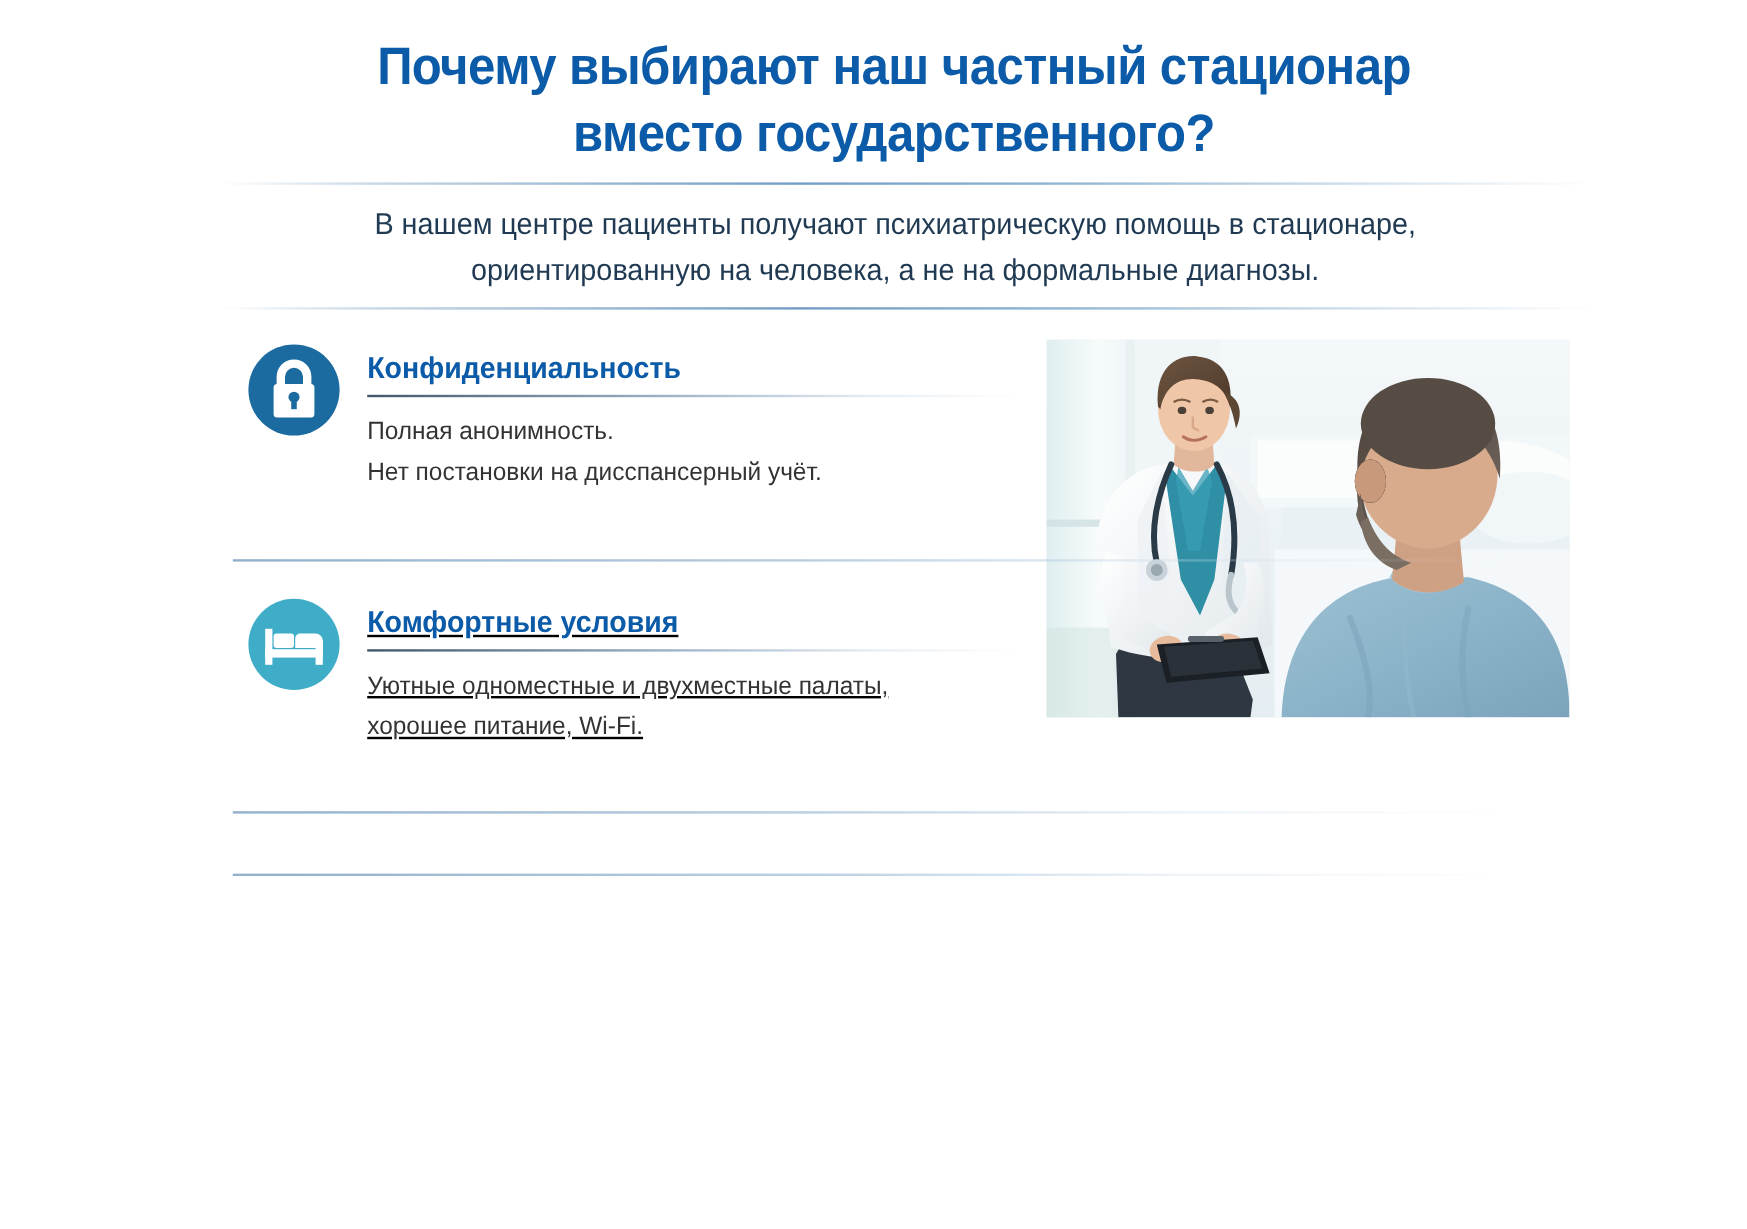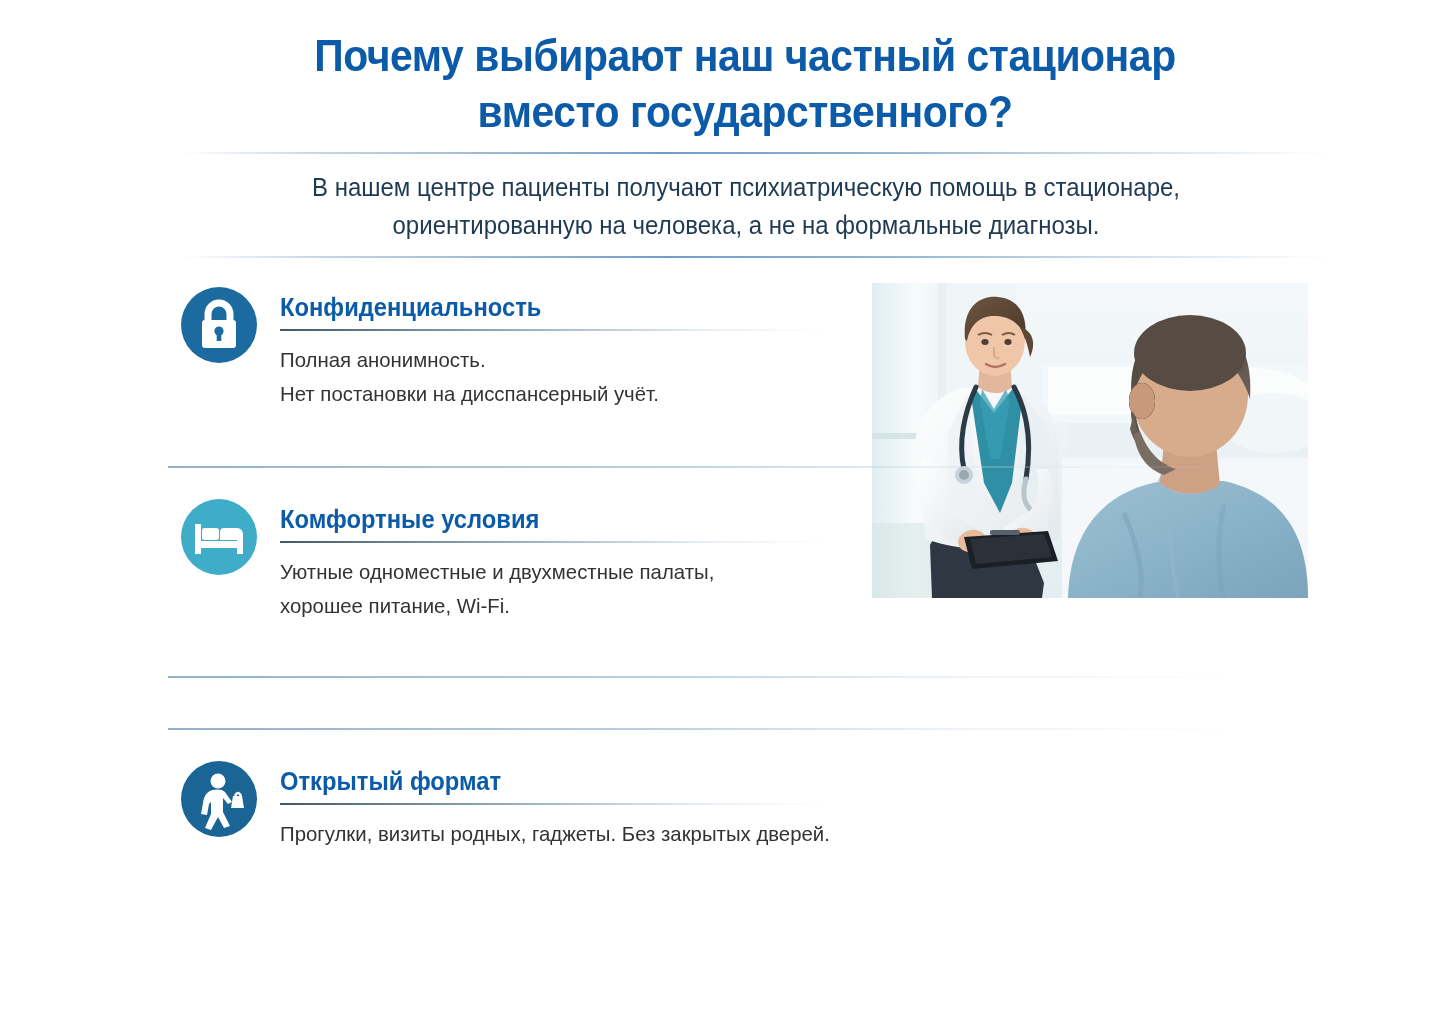--- a/index.html
+++ b/index.html
@@ -70,21 +70,21 @@
     line-height: 38px;
     transform: scaleX(0.96);
     transform-origin: center top;
   }
   .subtitle .l1 { display: block; }
   .subtitle .l2 { display: block; }
 
   
   .features {
     position: absolute;
-    left: 168px;
+    left: 194px;
     top: 278px;
     width: 700px;
   }
   .feature {
     position: relative;
     padding-left: 112px;
     box-sizing: border-box;
   }
   .feature-sep {
     width: 1070px;
@@ -130,21 +130,21 @@
     font-size: 21px;
     line-height: 34px;
     margin-top: 12px;
     transform: scaleX(0.97);
     transform-origin: left top;
   }
   .f-body span { display: block; white-space: nowrap; }
 
   
   .blk-1 { height: 160px; }
-  .blk-2 { height: 158px; }
+  .blk-2 { height: 158px; text-decoration: underline; }
   .blk-3 { height: 125px; }
   .blk-4 { height: 120px; }
 
   .gap-a { height: 28px; }
   .gap-b { height: 22px; }
 
   
   .photo {
     position: absolute;
     left: 872px;
@@ -337,31 +337,15 @@
 
     <div class="gap-a"></div>
     <div class="feature-sep"></div>
     <div class="gap-b"></div>
 
 
     <div class="gap-a"></div>
     <div class="feature-sep"></div>
     <div class="gap-b"></div>
 
-    <div class="feature blk-4">
-      <div class="icon-wrap">
-        <svg viewBox="0 0 78 78" xmlns="http://www.w3.org/2000/svg">
-          <circle cx="39" cy="39" r="38" fill="#1a6496"></circle>
-          <circle cx="38" cy="21" r="7.5" fill="#ffffff"></circle>
-          <path d="M33 30 C27 31 24 36 23 43 L21 54 L27 55 L29 44 L31 42 L31 54 L25 68 L31 70 L38 57 L44 68 L50 66 L43 52 L43 38 L48 44 L52 42 L45 32 C42 29 37 29 33 30 Z" fill="#ffffff"></path>
-          <path d="M53 36 L62 36 L64 48 L51 48 Z" fill="#ffffff"></path>
-          <path d="M55 36 q3 -6 6 0" stroke="#ffffff" stroke-width="2.5" fill="none"></path>
-        </svg>
-      </div>
-      <div class="f-head">Открытый формат</div>
-      <div class="f-head-rule"></div>
-      <div class="f-body">
-        <span>Прогулки, визиты родных, гаджеты. Без закрытых дверей.</span>
-      </div>
-    </div>
 
   </div>
 </div>
 
 </body></html>

